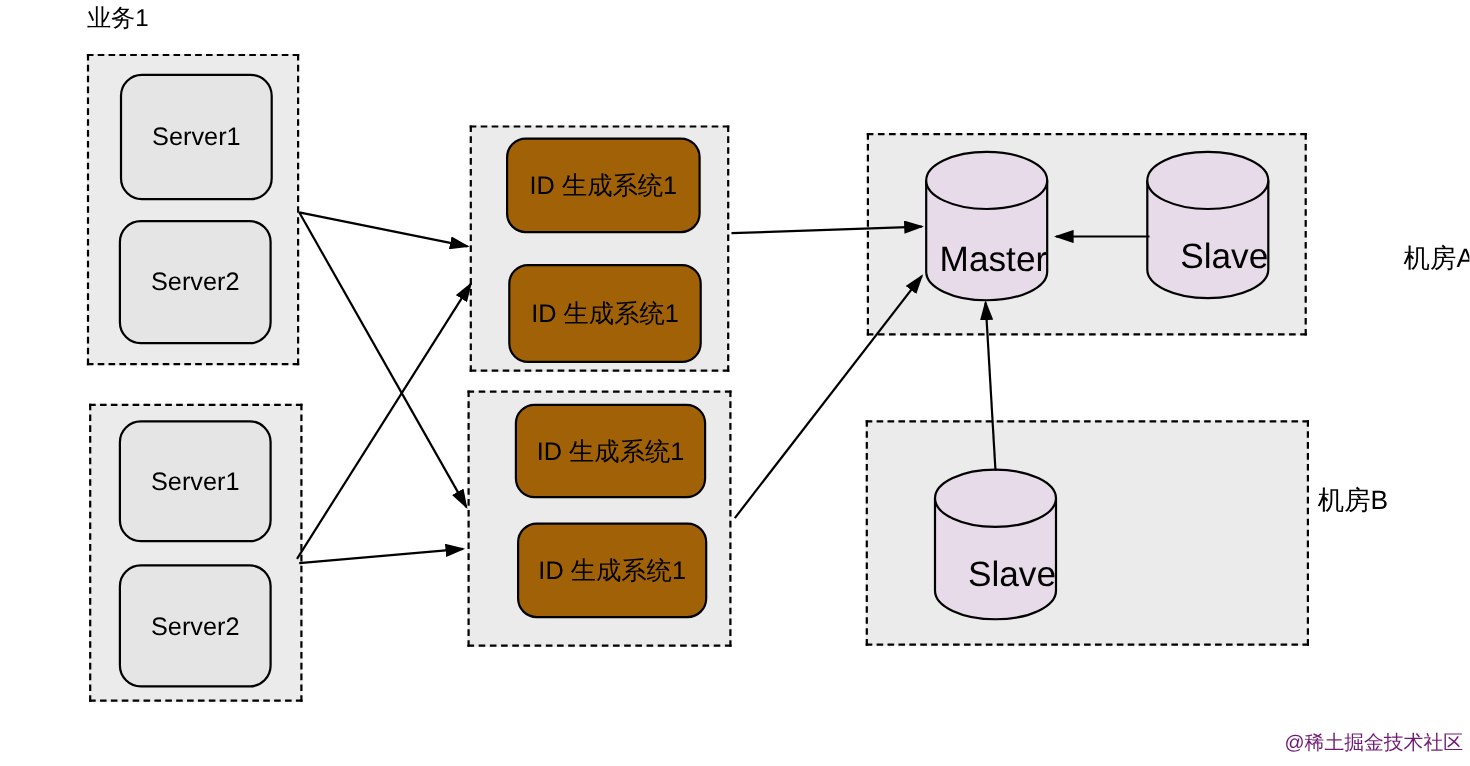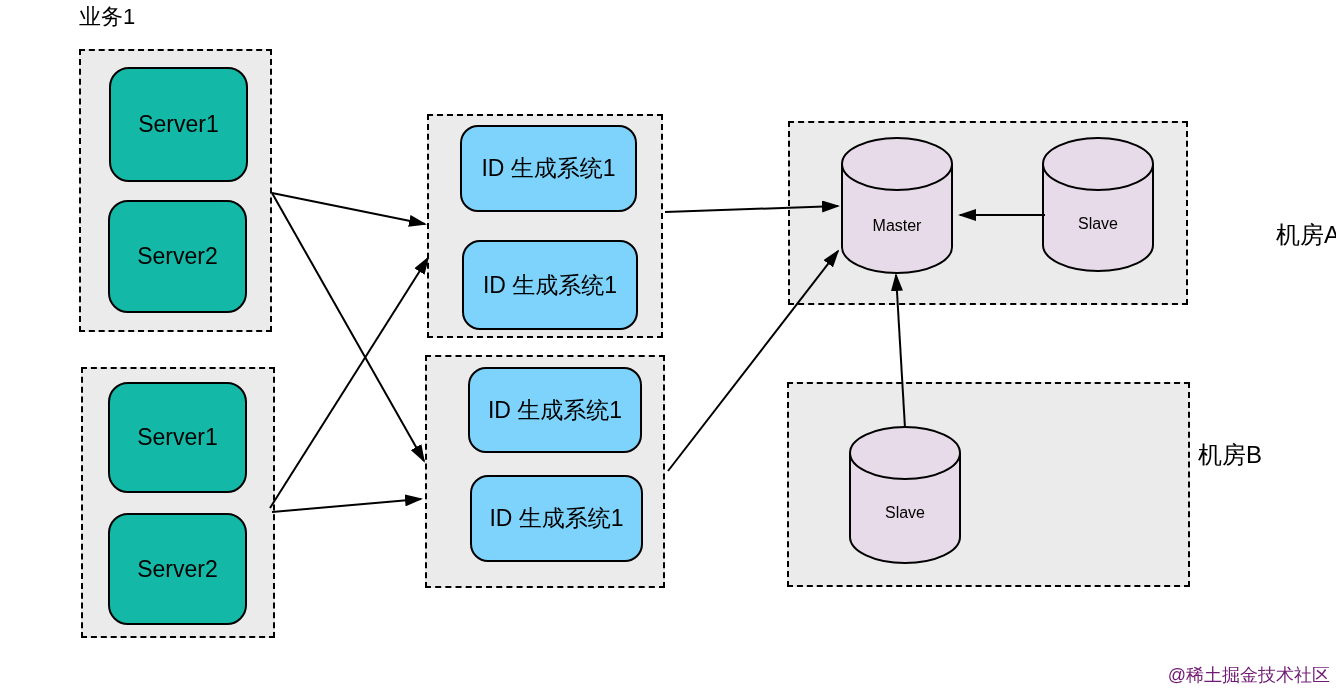--- a/index.html
+++ b/index.html
@@ -7,25 +7,25 @@
     position:relative;width:1336px;height:696px;background:#ffffff;overflow:hidden;
     font-family:"Liberation Sans","DejaVu Sans",sans-serif;color:#000;
   }
   .dashed-box{
     position:absolute;background:#ebebeb;border:2px dashed #000;box-sizing:border-box;
   }
   .node{
     position:absolute;box-sizing:border-box;border:2px solid #000;border-radius:18px;
     display:flex;align-items:center;justify-content:center;font-size:23px;
   }
-  .server{background:#14b8a6;border-radius:20px;}
-  .idnode{background:#7dd3fc;}
+  .server{background:#e5e5e5;border-radius:20px;}
+  .idnode{background:#a16207;}
   .label{position:absolute;font-size:22px;}
   .room-label{position:absolute;font-size:24px;white-space:nowrap;}
-  .db-label{position:absolute;width:110px;text-align:center;font-size:16px;z-index:3;}
+  .db-label{position:absolute;width:110px;text-align:right;font-size:32px;z-index:3;}
   .overlay{position:absolute;left:0;top:0;z-index:2;pointer-events:none;}
   .cyl{fill:#e8dbe9;stroke:#000;stroke-width:2;}
   .arrow{stroke:#000;stroke-width:2;fill:none;}
   .watermark{
     position:absolute;right:6px;top:663px;font-size:18px;color:#701a75;z-index:4;
   }
 </style>
 </head>
 <body>
 

